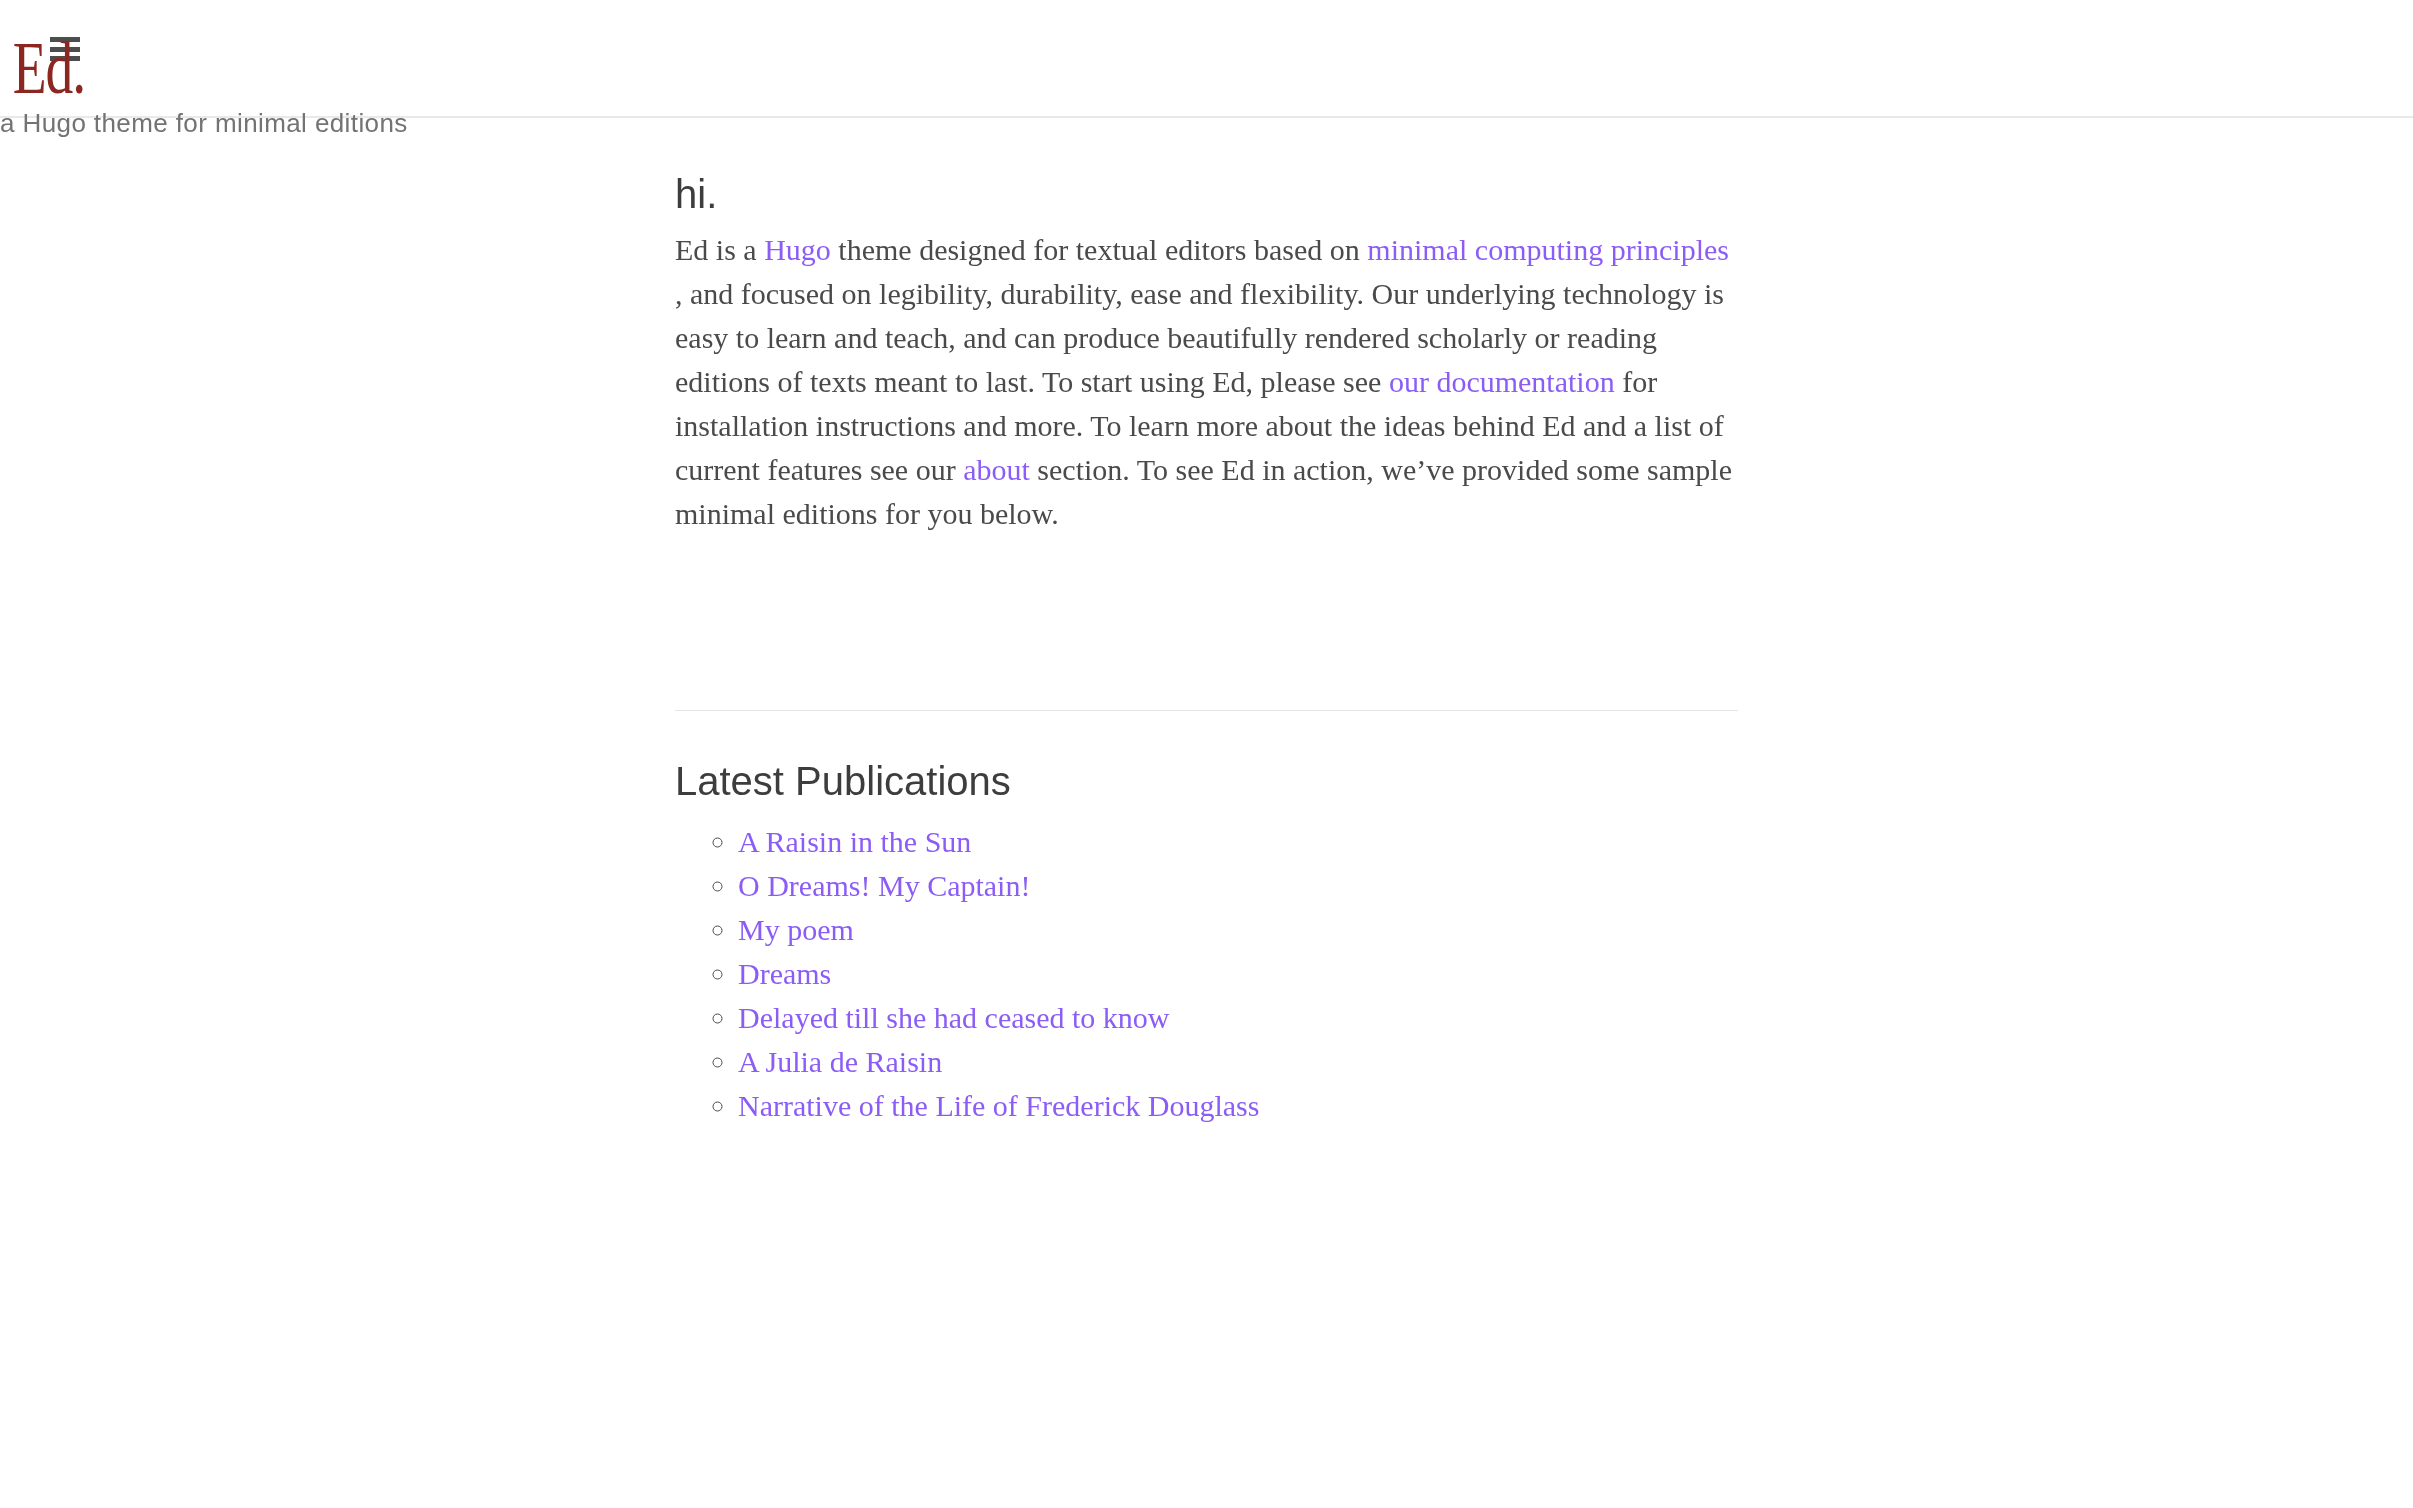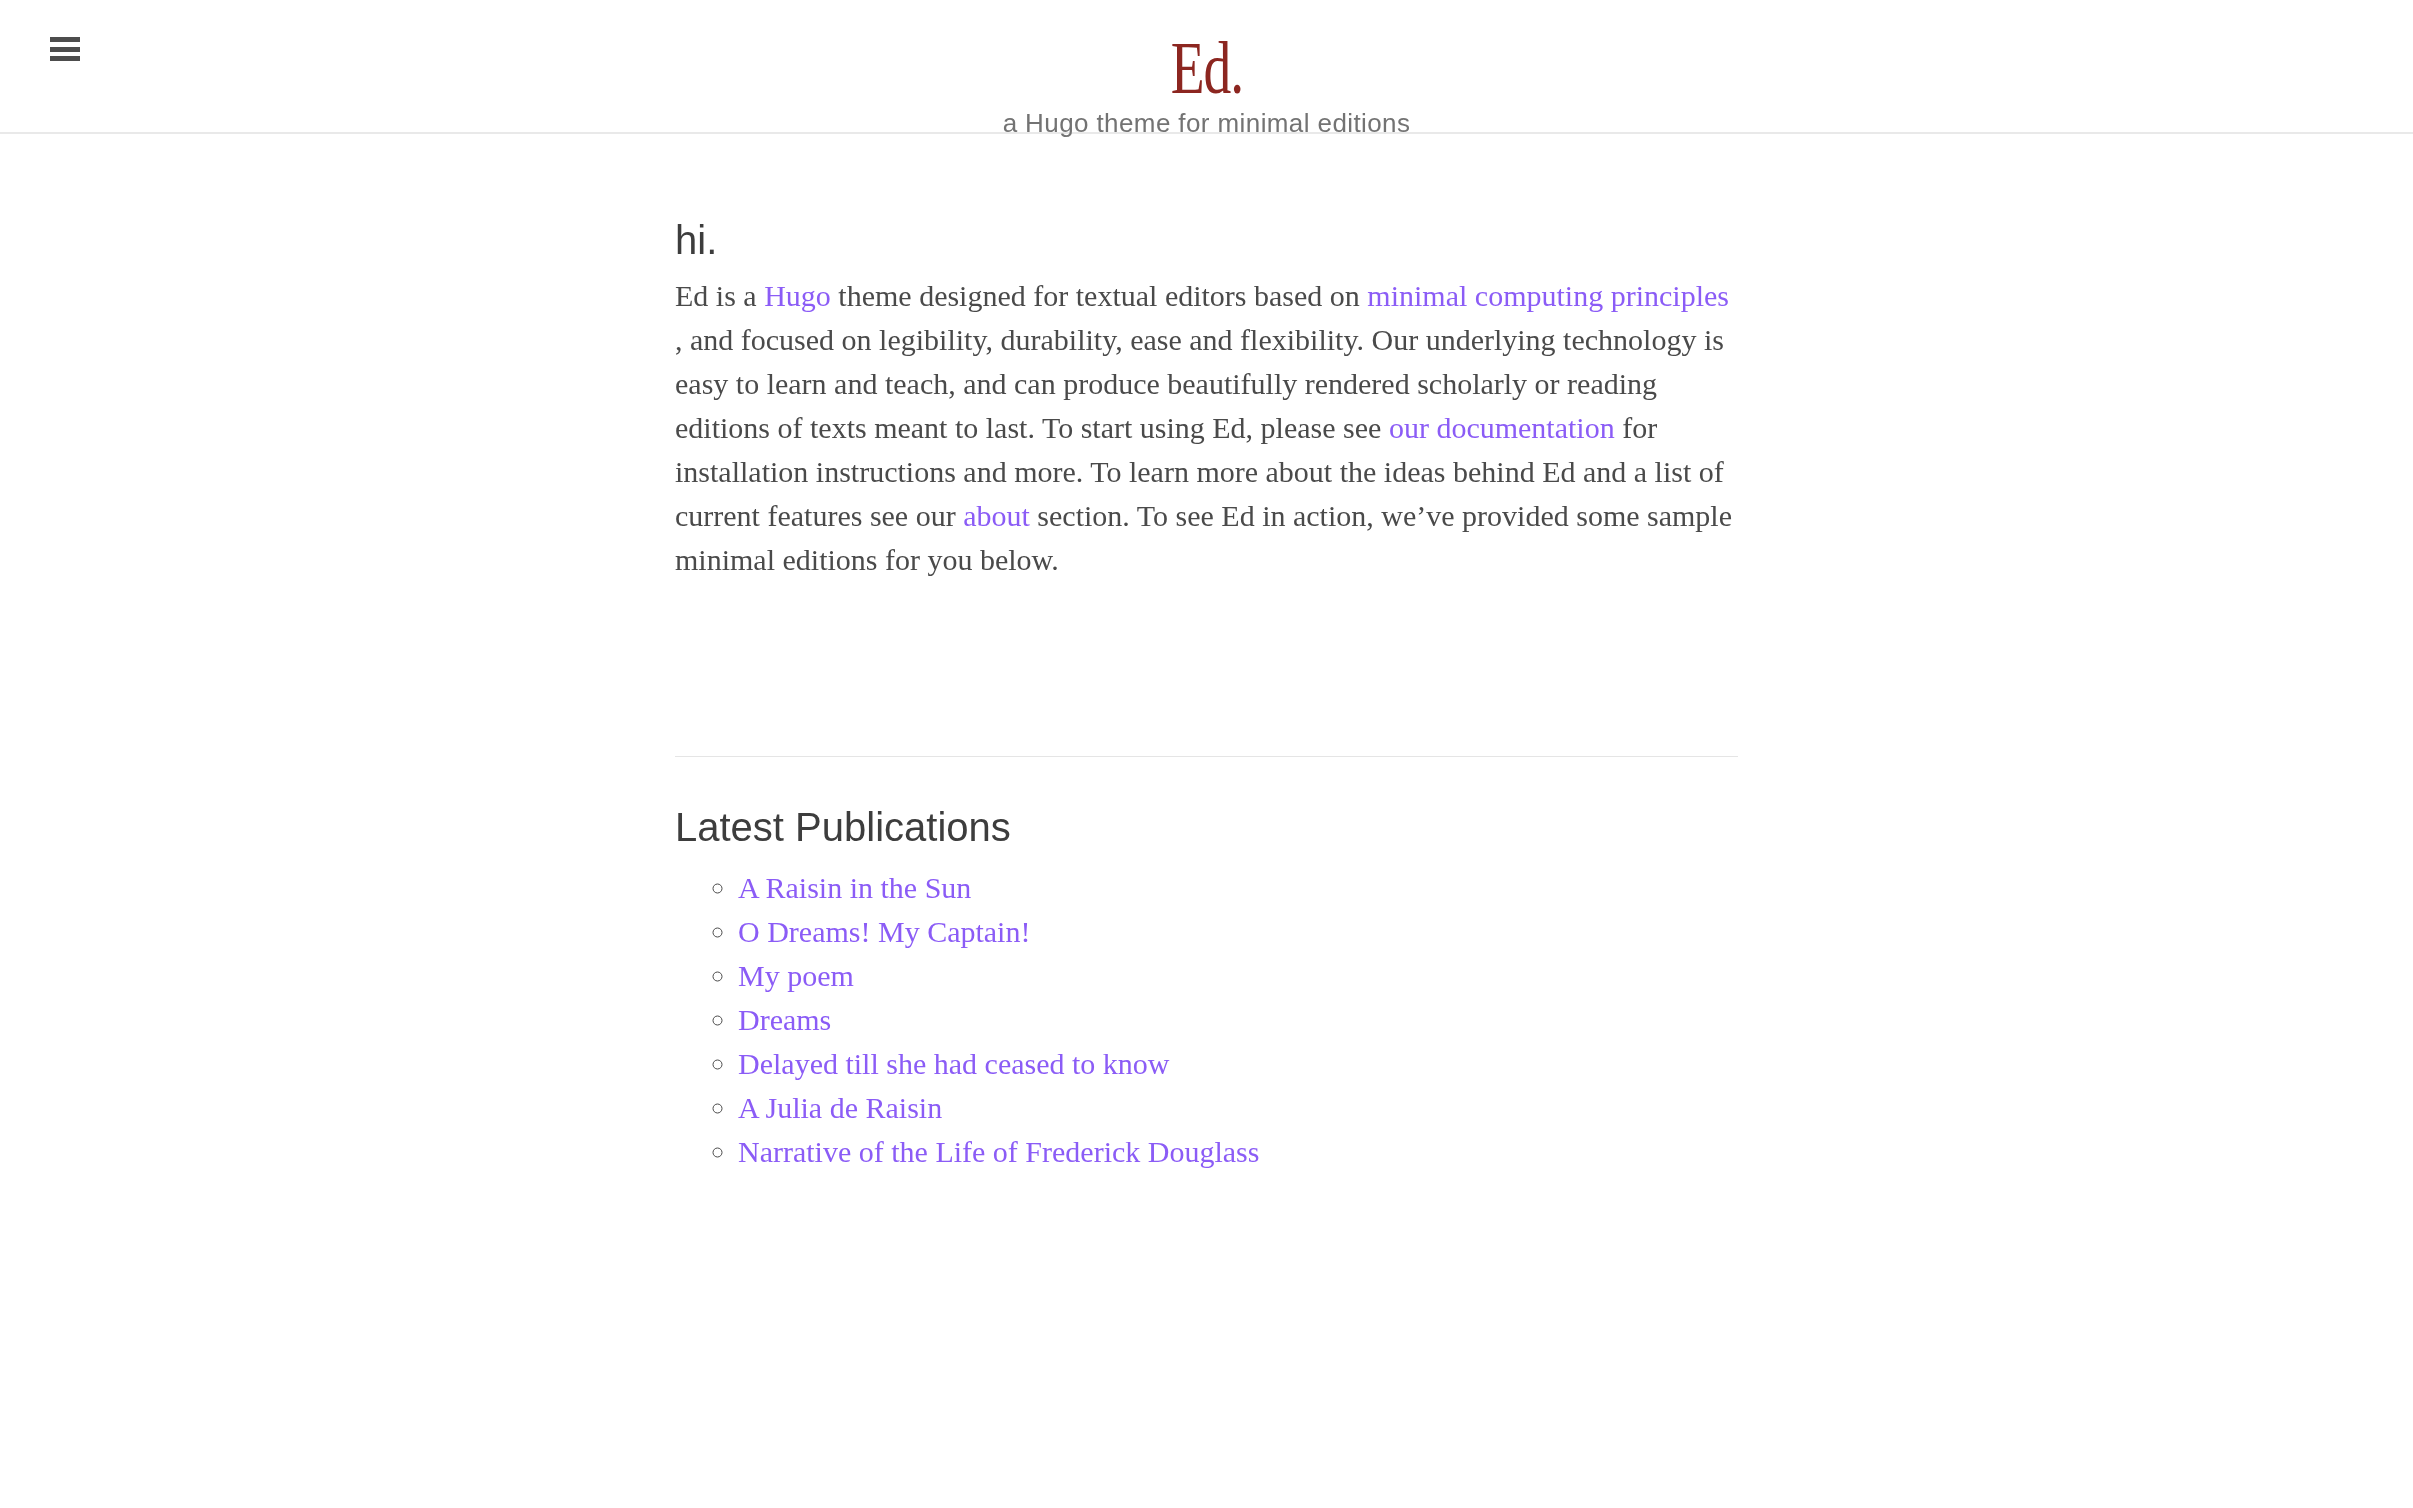--- a/index.html
+++ b/index.html
@@ -7,24 +7,24 @@
     width: 2413px;
     background: #ffffff;
     font-family: "Liberation Serif", serif;
   }
   body { min-height: 1508px; position: relative; }
 
   
   .site-header {
     position: relative;
     width: 100%;
-    height: 134px;
+    height: 118px;
     background: #ffffff;
     border-bottom: 2.2px solid #e9e9e9;
-    text-align: center;
+    text-align: left;
   }
   .menu-btn {
     position: absolute;
     left: 50px;
     top: 37px;
     width: 30px;
     height: 24.4px;
     background: transparent;
     border: none;
     cursor: pointer;
@@ -57,21 +57,21 @@
     font-size: 26px;
     line-height: 29px;
     color: #737373;
     letter-spacing: 0.4px;
   }
 
   
   .content {
     width: 1063px;
     margin: 0 auto;
-    padding-top: 85px;
+    padding-top: 55px;
   }
   h2.section-heading {
     font-family: "Liberation Sans", sans-serif;
     font-weight: 400;
     font-size: 40px;
     line-height: 43px;
     color: #3d3d3d;
   }
   .intro-heading { margin-bottom: 11.5px; }
   .intro-paragraph {

